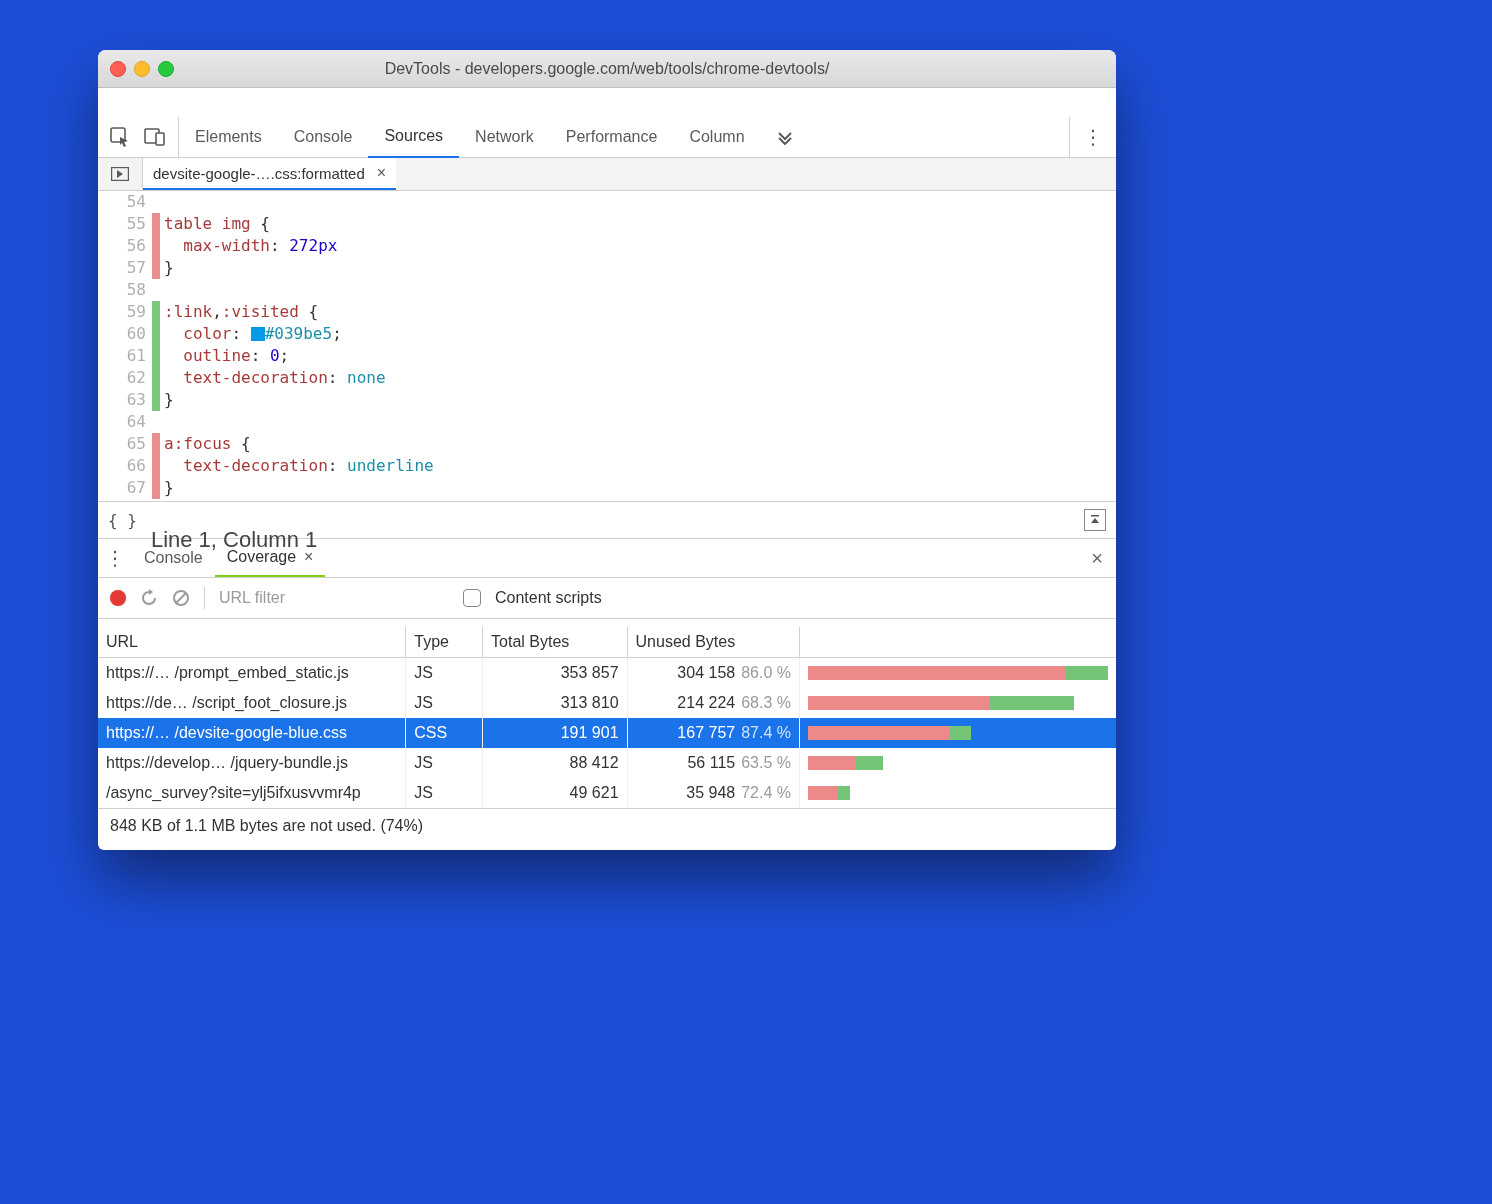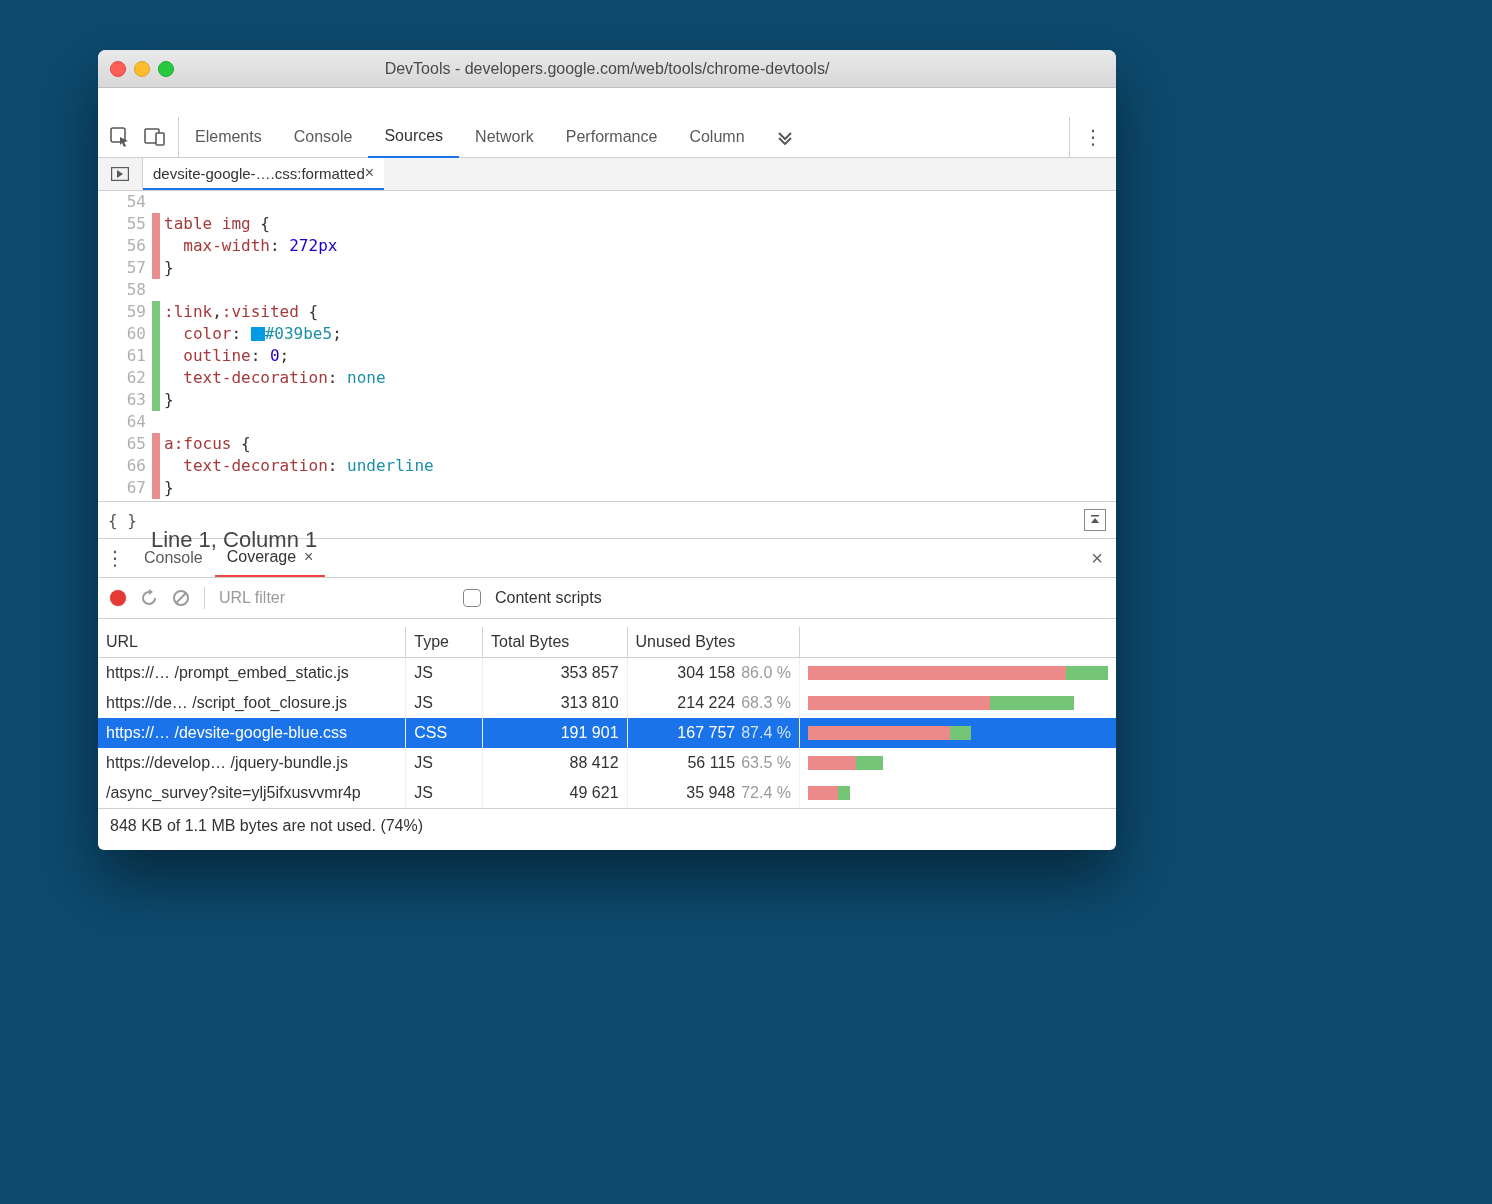--- a/index.html
+++ b/index.html
@@ -1,36 +1,36 @@
 <!DOCTYPE html>
 <html><head>
 <meta charset="utf-8">
 <style>
   html,body{margin:0;padding:0;background:#000;font-family:"Helvetica Neue",Arial,sans-serif;font-size:14px;color:#333;}
-  .stage{width:1492px;height:1204px;background:#0c4a6e;position:relative;}
+  .stage{width:1492px;height:1204px;background:#1d4ed8;position:relative;}
   .window{position:absolute;left:98px;top:50px;width:1018px;height:800px;background:#fff;border-radius:8px 8px 6px 6px;box-shadow:0 30px 60px rgba(0,0,0,.45);overflow:hidden;}
   .titlebar{height:37px;background:linear-gradient(#e9e9e9,#d8d8d8);border-bottom:1px solid #bfbfbf;position:relative;display:flex;align-items:center;}
   .tlights{display:flex;gap:8px;position:absolute;left:12px;top:11px;}
   .tlight{width:14px;height:14px;border-radius:50%;}
   .tl-red{background:#ff5f56;border:1px solid #e0443e;}
   .tl-yel{background:#ffbd2e;border:1px solid #dea123;}
   .tl-grn{background:#27c93f;border:1px solid #1aab29;}
   .wintitle{flex:1;text-align:center;font-size:16px;color:#4a4a4a;font-weight:500;}
   .toolbar{height:40px;border-bottom:1px solid #d0d0d0;display:flex;align-items:stretch;margin-top:29px;}
   .tool-icons{display:flex;align-items:center;padding:0 12px;gap:14px;border-right:1px solid #d0d0d0;}
   .tool-icons svg{display:block;}
   .tabs{display:flex;align-items:center;flex:1;}
   .tab{padding:0 16px;color:#5a5a5a;height:100%;display:flex;align-items:center;font-size:16px;cursor:default;}
   .tab.active{color:#333;border-bottom:2px solid #1a73e8;font-weight:500;}
   .chev{padding:0 16px;color:#5a5a5a;display:flex;align-items:center;}
   .kebab{width:46px;display:flex;align-items:center;justify-content:center;border-left:1px solid #d0d0d0;}
   .kebab-dots{font-size:20px;color:#5a5a5a;line-height:0;}
   .filetabs{height:32px;border-bottom:1px solid #d0d0d0;display:flex;align-items:stretch;background:#f3f3f3;}
   .file-nav{width:44px;display:flex;align-items:center;justify-content:center;border-right:1px solid #d0d0d0;}
-  .filetab{display:flex;align-items:center;padding:0 10px;background:#fff;border-bottom:2px solid #1a73e8;gap:0;}
+  .filetab{display:flex;align-items:center;padding:0 10px;background:#fff;border-bottom:2px solid #1a73e8;gap:12px;}
   .filetab span.name{font-size:15px;color:#333;}
   .filetab .close{color:#555;font-size:16px;}
   .editor{height:310px;display:flex;font-family:Menlo,Consolas,monospace;font-size:16px;line-height:22px;overflow:hidden;background:#fff;}
   .gutter{display:flex;flex-direction:column;align-items:flex-end;}
   .gline{display:flex;align-items:center;}
   .lineno{width:48px;text-align:right;color:#b0b0b0;padding-right:6px;}
   .covbar{width:8px;height:22px;}
   .cov-u{background:#e88e8e;}
   .cov-c{background:#7bc77b;}
   .code{flex:1;white-space:pre;}
@@ -40,21 +40,21 @@
   .c-num{color:#1c00cf;}
   .c-kw{color:#1c8fa8;}
   .c-swatch{display:inline-block;width:14px;height:14px;background:#039be5;vertical-align:-2px;}
   .statusbar{height:36px;border-top:1px solid #d0d0d0;display:flex;align-items:center;padding:0 10px;justify-content:space-between;background:#fff;}
   .statusbar .pretty{font-family:Menlo,monospace;color:#555;font-size:16px;}
   .statusbar .pos{color:#444;font-size:22px;margin-left:14px;margin-top:39px;}
   .statusbar .panel-icon{border:1px solid #888;width:20px;height:20px;display:flex;align-items:center;justify-content:center;}
   .drawer-tabs{height:38px;border-top:1px solid #d0d0d0;border-bottom:1px solid #d0d0d0;display:flex;align-items:stretch;background:#fff;}
   .drawer-tabs .kebab2{width:34px;display:flex;align-items:center;justify-content:center;}
   .dtab{padding:0 12px;display:flex;align-items:center;font-size:16px;color:#5a5a5a;gap:8px;}
-  .dtab.active{color:#333;border-bottom:2px solid #ef4444;font-weight:500;}
+  .dtab.active{color:#333;border-bottom:2px solid #84cc16;font-weight:500;}
   .drawer-close{margin-left:auto;width:38px;display:flex;align-items:center;justify-content:center;color:#666;font-size:20px;}
   .drawer-toolbar{height:40px;border-bottom:1px solid #d0d0d0;display:flex;align-items:center;padding:0 12px;gap:14px;background:#fff;}
   .rec-dot{width:16px;height:16px;border-radius:50%;background:#e53935;box-shadow:0 0 0 1px rgba(0,0,0,.08);}
   .reload svg,.clear svg{display:block;}
   .vsep{width:1px;height:22px;background:#d0d0d0;}
   .url-filter{flex:0 0 230px;color:#9a9a9a;font-size:16px;}
   .cb{width:16px;height:16px;border:1px solid #888;border-radius:4px;}
   .drawer-toolbar .lbl{font-size:16px;color:#333;}
   table.cov{width:100%;border-collapse:collapse;font-size:16px;margin-top:8px;}
   table.cov th{text-align:left;font-weight:400;padding:6px 8px;border-bottom:1px solid #d0d0d0;border-right:1px solid #d0d0d0;color:#333;background:#fff;}

